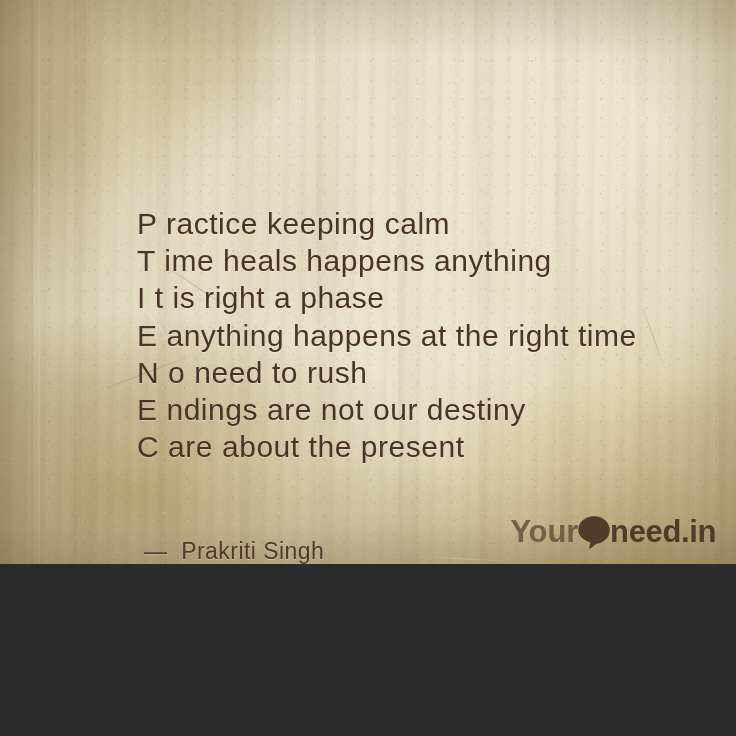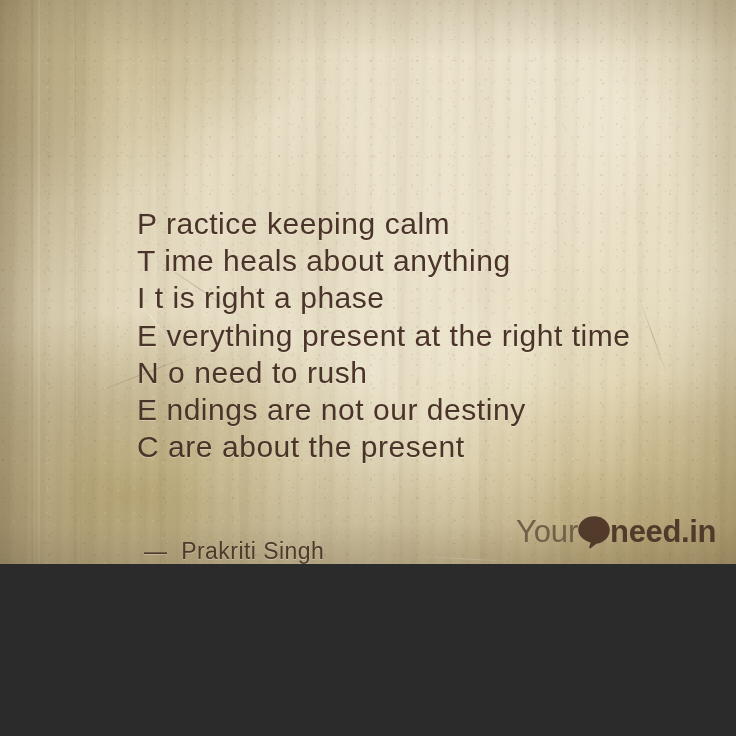--- a/index.html
+++ b/index.html
@@ -149,21 +149,21 @@
     right: 20px;
     bottom: 12px;
     display: flex;
     align-items: center;
     height: 40px;
     opacity: .92;
   }
   .logo-your {
     font-family: "Liberation Sans", sans-serif;
     font-size: 31px;
-    font-weight: 400;
+    font-weight: 700;
     color: #6d5a45;
     letter-spacing: -.005em;
   }
   .logo-q {
     position: relative;
     width: 34px;
     height: 34px;
     margin: 0 1px 0 -1px;
   }
   .logo-q svg { display: block; }
@@ -194,23 +194,23 @@
     <div class="scratch" style="left:560px; top:612px; width:150px; transform:rotate(-9deg);"></div>
     <div class="scratch light" style="left:418px; top:556px; width:95px;  transform:rotate(3deg);"></div>
     <div class="scratch" style="left:95px;  top:392px; width:110px; transform:rotate(-21deg);"></div>
     <div class="scratch" style="left:640px; top:300px; width:80px;  transform:rotate(70deg);"></div>
   </div>
 
   <div class="tex tex-vignette"></div>
 
   <div id="poem">
     <div class="poem-line">P ractice keeping calm</div>
-    <div class="poem-line">T ime heals about anything</div>
+    <div class="poem-line">T ime heals happens anything</div>
     <div class="poem-line">I t is right a phase</div>
-    <div class="poem-line">E verything present at the right time</div>
+    <div class="poem-line">E anything happens at the right time</div>
     <div class="poem-line">N o need to rush</div>
     <div class="poem-line">E ndings are not our destiny</div>
     <div class="poem-line">C are about the present</div>
   </div>
 
   <div id="attribution">—  Prakriti Singh</div>
 
   <div id="logo">
     <span class="logo-your">Your</span>
     <span class="logo-q">

